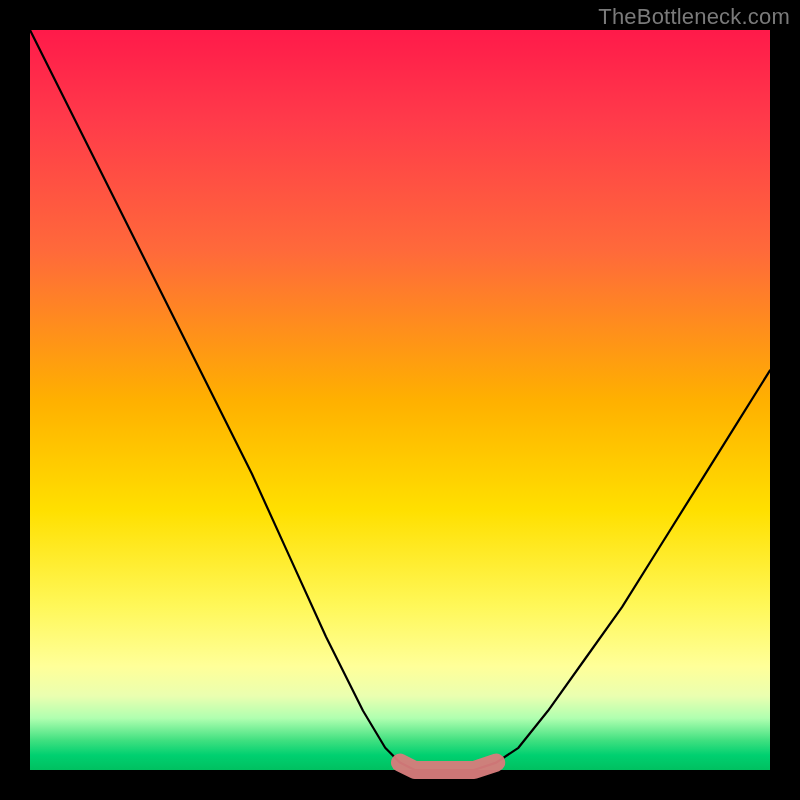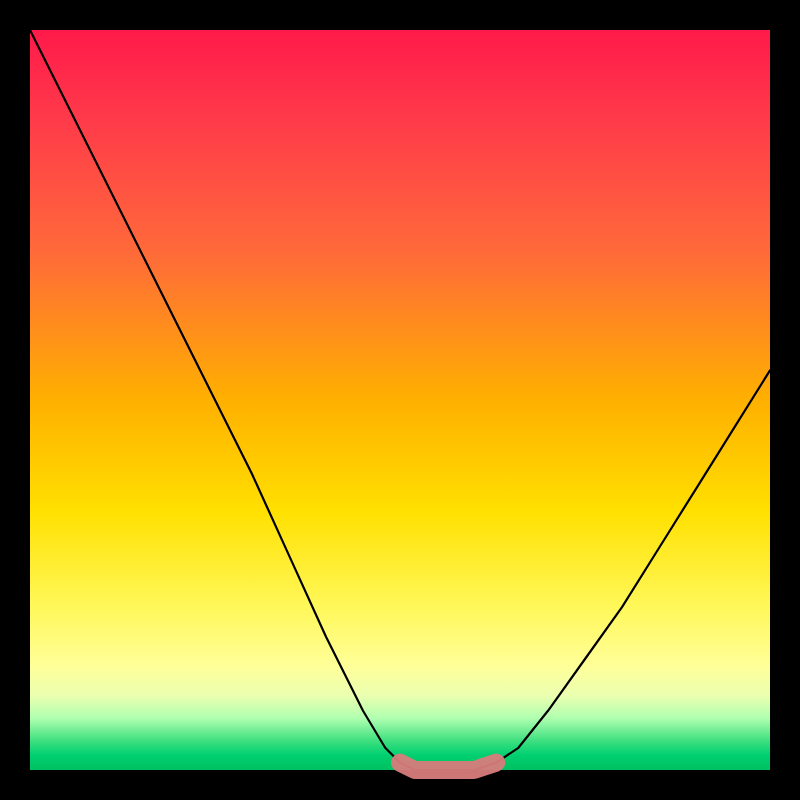--- a/index.html
+++ b/index.html
@@ -56,20 +56,21 @@
     font-weight: 500;
     letter-spacing: 0.2px;
     user-select: none;
   }
 </style>
 </head>
 <body>
 
 <div class="stage">
 
+  <div class="watermark">TheBottleneck.com</div>
 
   <div class="plot-area">
     <svg class="curve" viewBox="0 0 740 740" preserveAspectRatio="none">
       <path id="main-curve" fill="none" stroke="#000000" stroke-width="2.2" stroke-linecap="round" stroke-linejoin="round" d="M0.00 0.00 L37.00 74.00 L74.00 148.00 L111.00 222.00 L148.00 296.00 L185.00 370.00 L222.00 444.00 L259.00 525.40 L296.00 606.80 L333.00 680.80 L355.20 717.80 L370.00 732.60 L384.80 740.00 L407.00 740.00 L429.20 740.00 L444.00 740.00 L466.20 732.60 L488.40 717.80 L518.00 680.80 L555.00 629.00 L592.00 577.20 L629.00 518.00 L666.00 458.80 L703.00 399.60 L740.00 340.40"></path>
       <path id="highlight-curve" fill="none" stroke="#d87c7c" stroke-width="18" stroke-linecap="round" stroke-linejoin="round" opacity="0.95" d="M370.00 732.60 L384.80 740.00 L407.00 740.00 L429.20 740.00 L444.00 740.00 L466.20 732.60"></path>
     </svg>
   </div>
 
 </div>
 

